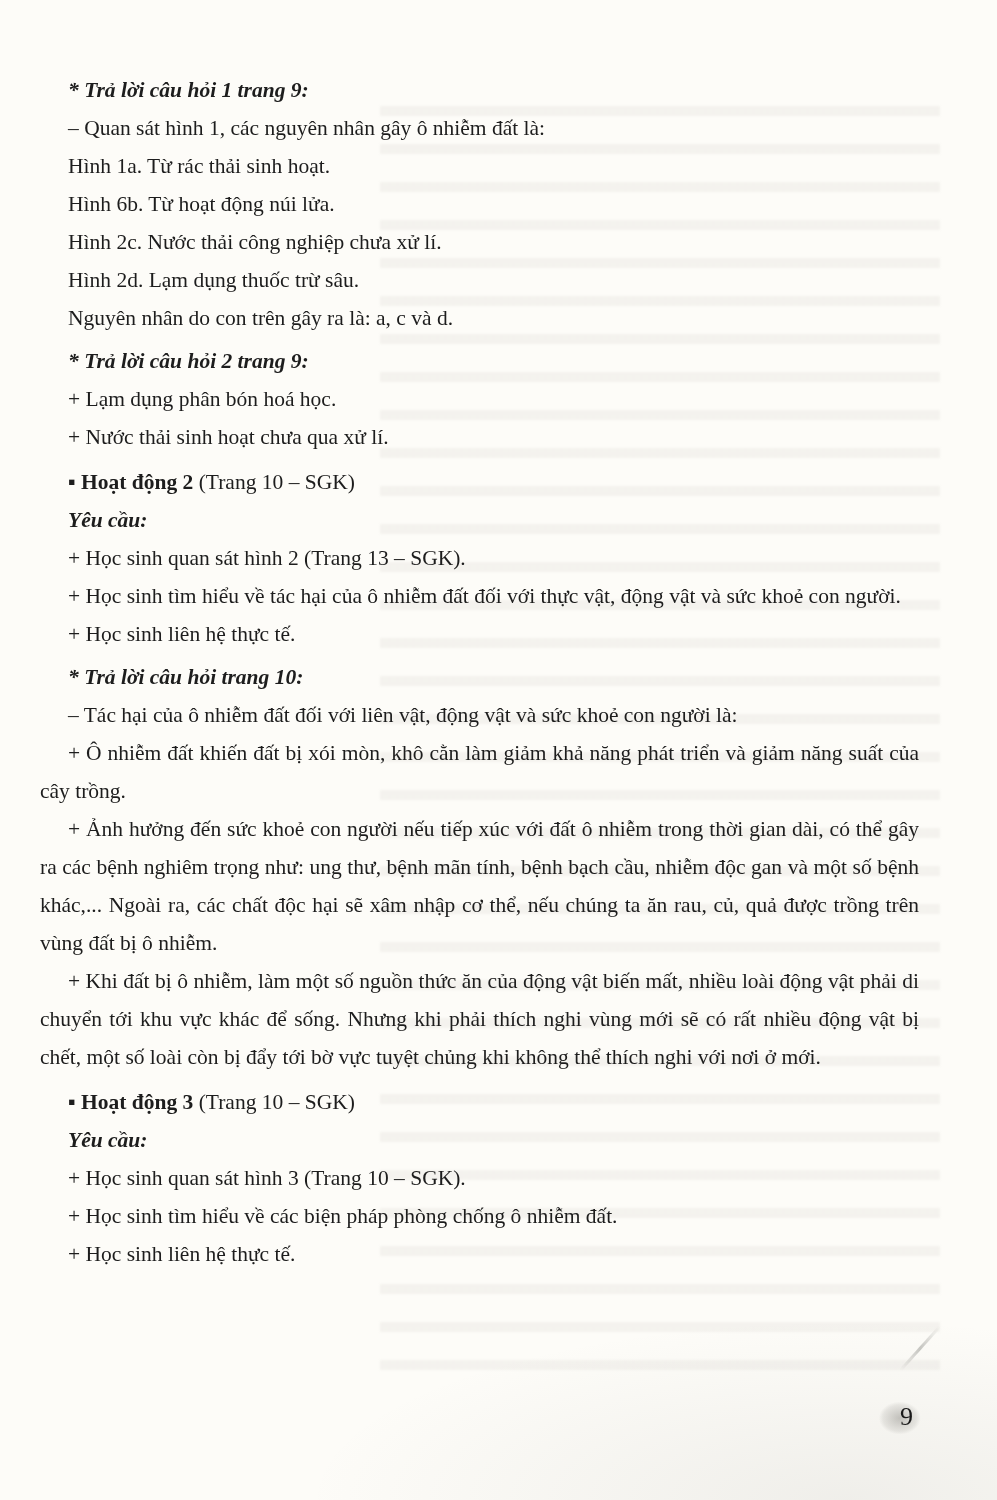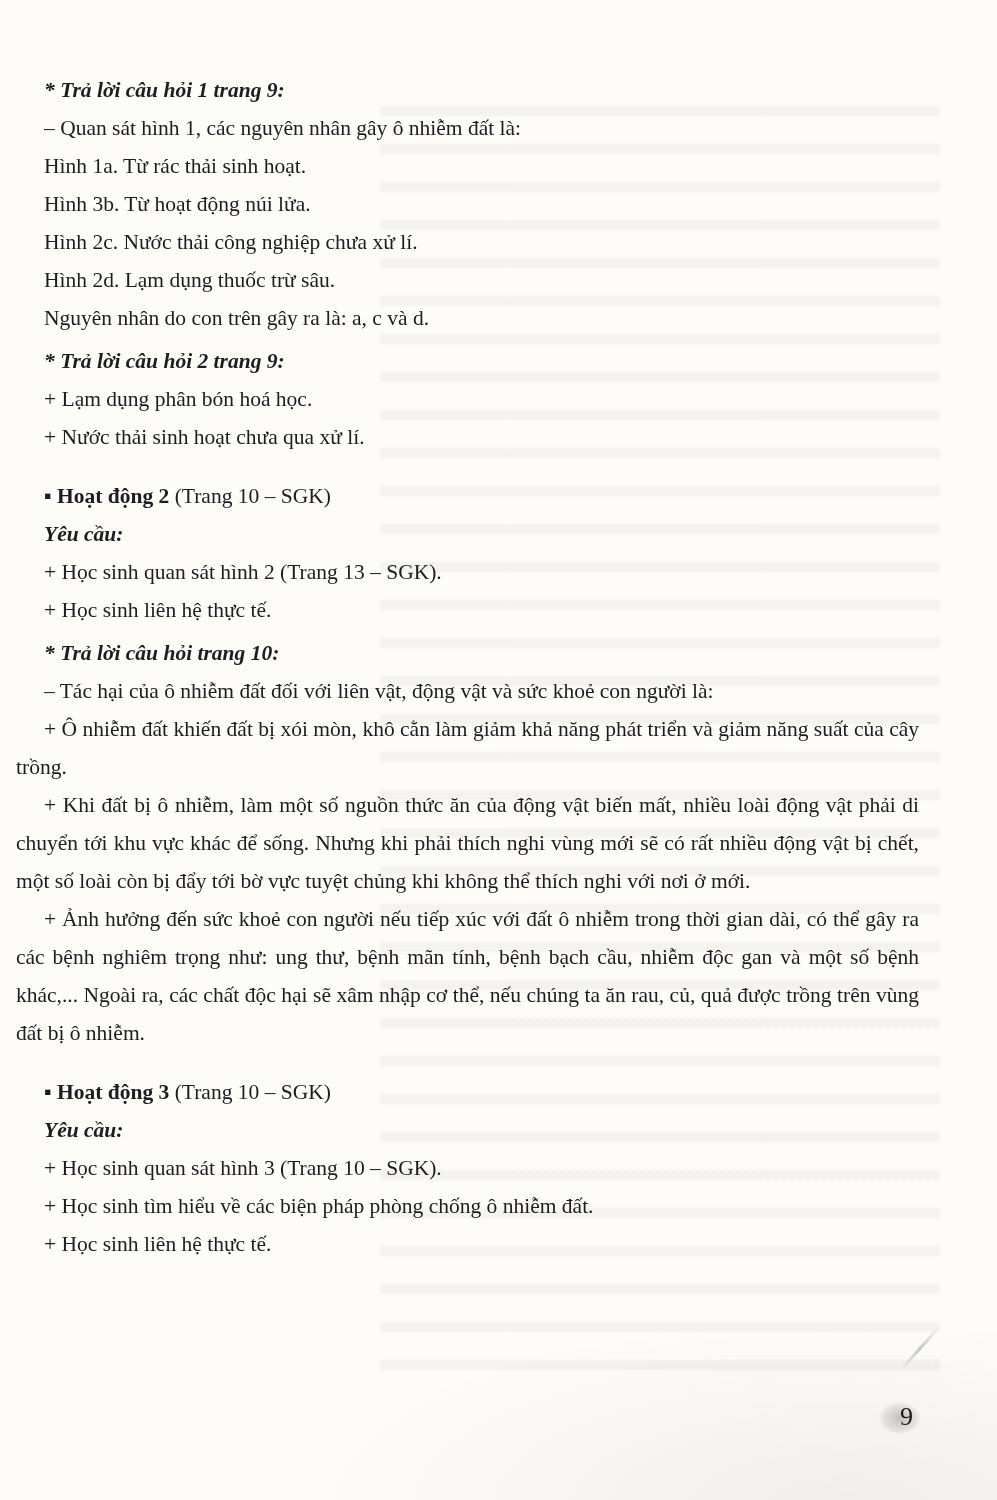--- a/index.html
+++ b/index.html
@@ -40,34 +40,34 @@
     position:absolute;
     right:48px; bottom:150px;
     width:58px; height:3px;
     background:linear-gradient(to right, transparent, rgba(110,110,105,0.38), transparent);
     transform:rotate(-48deg);
     filter:blur(0.5px);
     pointer-events:none;
   }
   .content{
     position:absolute;
-    left:16px; right:78px; top:66px;
+    left:40px; right:78px; top:66px;
     font-size:21.5px;
     line-height:38px;
     text-align:justify;
   }
   .block{ text-indent:28px; }
   .block.heading{
     font-weight:bold;
     font-style:italic;
     margin-top:5px;
     text-align:left;
   }
   .block.activity{
-    margin-top:21px;
+    margin-top:7px;
     text-align:left;
   }
   .block.activity strong{ font-weight:bold; }
   .block.italic{ font-style:italic;font-weight:bold; }
   .page-number-wrap{
     position:absolute;
     right:62px; bottom:56px;
     width:64px; height:54px;
   }
   .page-number-blob{
@@ -87,36 +87,37 @@
 <body>
 
 <div class="page">
   <div class="bleed"></div>
   <div class="pen-mark"></div>
 
   <div class="content">
       <p class="block heading">* Trả lời câu hỏi 1 trang 9:</p>
       <p class="block para">– Quan sát hình 1, các nguyên nhân gây ô nhiễm đất là:</p>
       <p class="block para">Hình 1a. Từ rác thải sinh hoạt.</p>
-      <p class="block para">Hình 3b. Từ hoạt động núi lửa.</p>
+      <p class="block para">Hình 6b. Từ hoạt động núi lửa.</p>
       <p class="block para">Hình 2c. Nước thải công nghiệp chưa xử lí.</p>
       <p class="block para">Hình 2d. Lạm dụng thuốc trừ sâu.</p>
       <p class="block para">Nguyên nhân do con trên gây ra là: a, c và d.</p>
       <p class="block heading">* Trả lời câu hỏi 2 trang 9:</p>
       <p class="block para">+ Lạm dụng phân bón hoá học.</p>
       <p class="block para">+ Nước thải sinh hoạt chưa qua xử lí.</p>
       <p class="block activity"><strong>▪ Hoạt động 2</strong><span> (Trang 10 – SGK)</span></p>
       <p class="block italic">Yêu cầu:</p>
       <p class="block para">+ Học sinh quan sát hình 2 (Trang 13 – SGK).</p>
+      <p class="block para">+ Học sinh tìm hiểu về tác hại của ô nhiễm đất đối với thực vật, động vật và sức khoẻ con người.</p>
       <p class="block para">+ Học sinh liên hệ thực tế.</p>
       <p class="block heading">* Trả lời câu hỏi trang 10:</p>
       <p class="block para">– Tác hại của ô nhiễm đất đối với liên vật, động vật và sức khoẻ con người là:</p>
       <p class="block para">+ Ô nhiễm đất khiến đất bị xói mòn, khô cằn làm giảm khả năng phát triển và giảm năng suất của cây trồng.</p>
+      <p class="block para">+ Ảnh hưởng đến sức khoẻ con người nếu tiếp xúc với đất ô nhiễm trong thời gian dài, có thể gây ra các bệnh nghiêm trọng như: ung thư, bệnh mãn tính, bệnh bạch cầu, nhiễm độc gan và một số bệnh khác,... Ngoài ra, các chất độc hại sẽ xâm nhập cơ thể, nếu chúng ta ăn rau, củ, quả được trồng trên vùng đất bị ô nhiễm.</p>
       <p class="block para">+ Khi đất bị ô nhiễm, làm một số nguồn thức ăn của động vật biến mất, nhiều loài động vật phải di chuyển tới khu vực khác để sống. Nhưng khi phải thích nghi vùng mới sẽ có rất nhiều động vật bị chết, một số loài còn bị đẩy tới bờ vực tuyệt chủng khi không thể thích nghi với nơi ở mới.</p>
-      <p class="block para">+ Ảnh hưởng đến sức khoẻ con người nếu tiếp xúc với đất ô nhiễm trong thời gian dài, có thể gây ra các bệnh nghiêm trọng như: ung thư, bệnh mãn tính, bệnh bạch cầu, nhiễm độc gan và một số bệnh khác,... Ngoài ra, các chất độc hại sẽ xâm nhập cơ thể, nếu chúng ta ăn rau, củ, quả được trồng trên vùng đất bị ô nhiễm.</p>
       <p class="block activity"><strong>▪ Hoạt động 3</strong><span> (Trang 10 – SGK)</span></p>
       <p class="block italic">Yêu cầu:</p>
       <p class="block para">+ Học sinh quan sát hình 3 (Trang 10 – SGK).</p>
       <p class="block para">+ Học sinh tìm hiểu về các biện pháp phòng chống ô nhiễm đất.</p>
       <p class="block para">+ Học sinh liên hệ thực tế.</p>
     </div>
 
   <div class="page-number-wrap">
     <div class="page-number-blob"></div>
     <div class="page-number">9</div>

